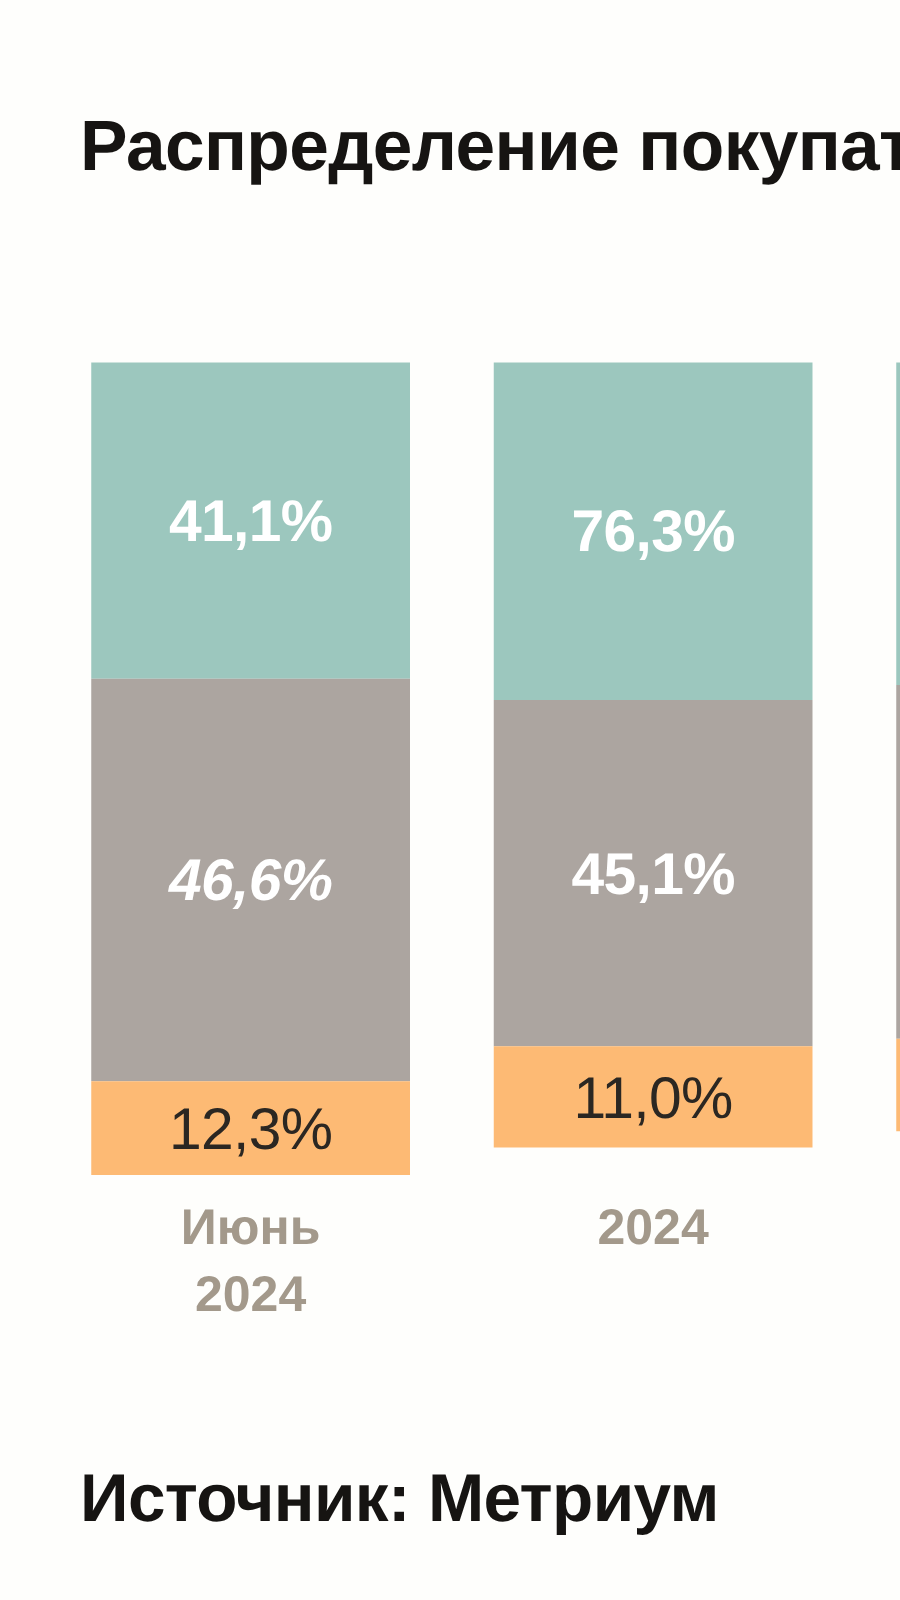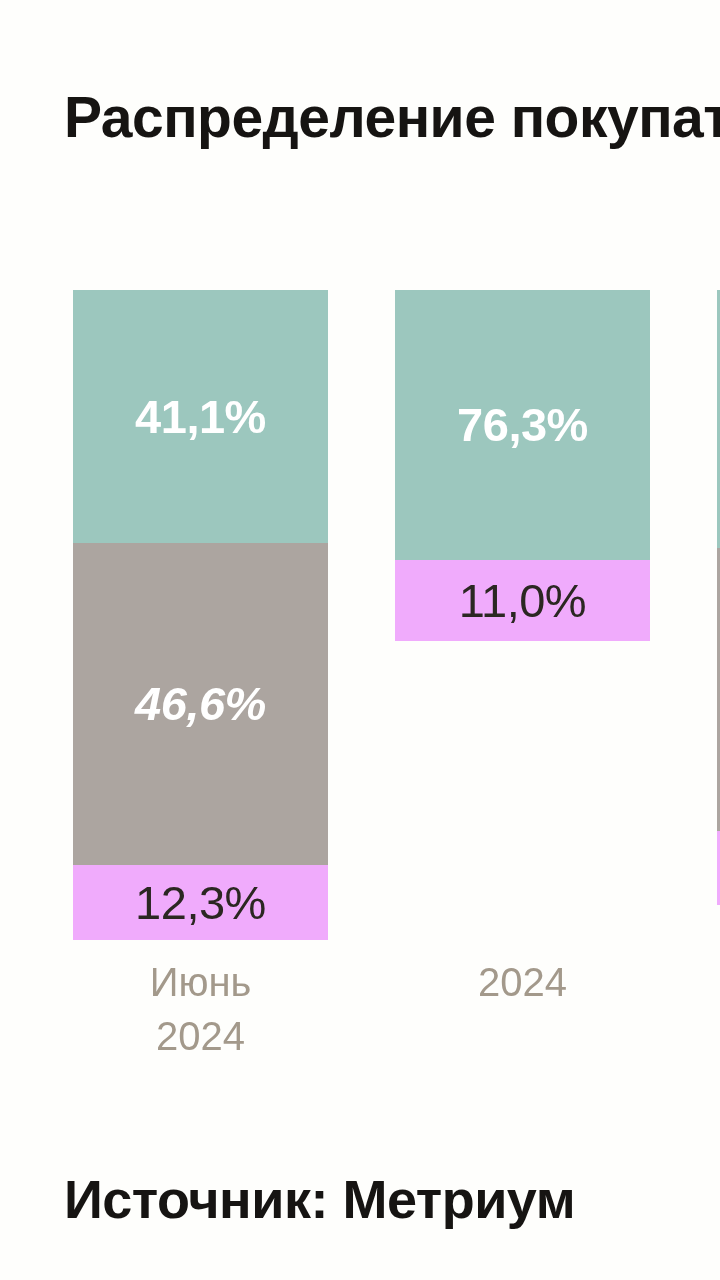--- a/index.html
+++ b/index.html
@@ -58,32 +58,33 @@
     overflow: hidden;
   }
   .segment .seg-label {
     font-size: 47px;
     font-weight: bold;
     letter-spacing: -0.5px;
     white-space: nowrap;
   }
   .seg-top    { background: #9CC7BE; }
   .seg-middle { background: #ACA5A0; }
-  .seg-bottom { background: #f0abfc; }
+  .seg-bottom { background: #fdba74; }
   .seg-top .seg-label,
   .seg-middle .seg-label { color: #FFFFFF; }
   .seg-bottom .seg-label { color: #2B2722; font-weight: normal; }
 
   
   #category-labels {
     position: absolute;
     left: 0;
     top: 955px;
     width: 720px;
     height: 150px;
+    font-weight: bold;
   }
   .cat-label {
     position: absolute;
     top: 0;
     width: 255px;
     text-align: center;
     font-size: 40px;
     color: #A3998B;
     line-height: 1.35;
   }
@@ -121,20 +122,23 @@
     </div>
     <div class="segment seg-bottom" style="height: 75.645px;">
       <span class="seg-label">12,3%</span>
     </div>
   </div>
 
   <div class="bar-column col-1">
     <div class="segment seg-top" style="height: 269.64px;">
       <span class="seg-label">76,3%</span>
     </div>
+    <div class="segment seg-middle" style="height: 277.643px;">
+      <span class="seg-label">45,1%</span>
+    </div>
     <div class="segment seg-bottom" style="height: 81px;">
       <span class="seg-label">11,0%</span>
     </div>
   </div>
 
   <div class="bar-column col-2">
     <div class="segment seg-top" style="height: 258.3px;">
       <span class="seg-label"></span>
     </div>
     <div class="segment seg-middle" style="height: 282.9px;">

